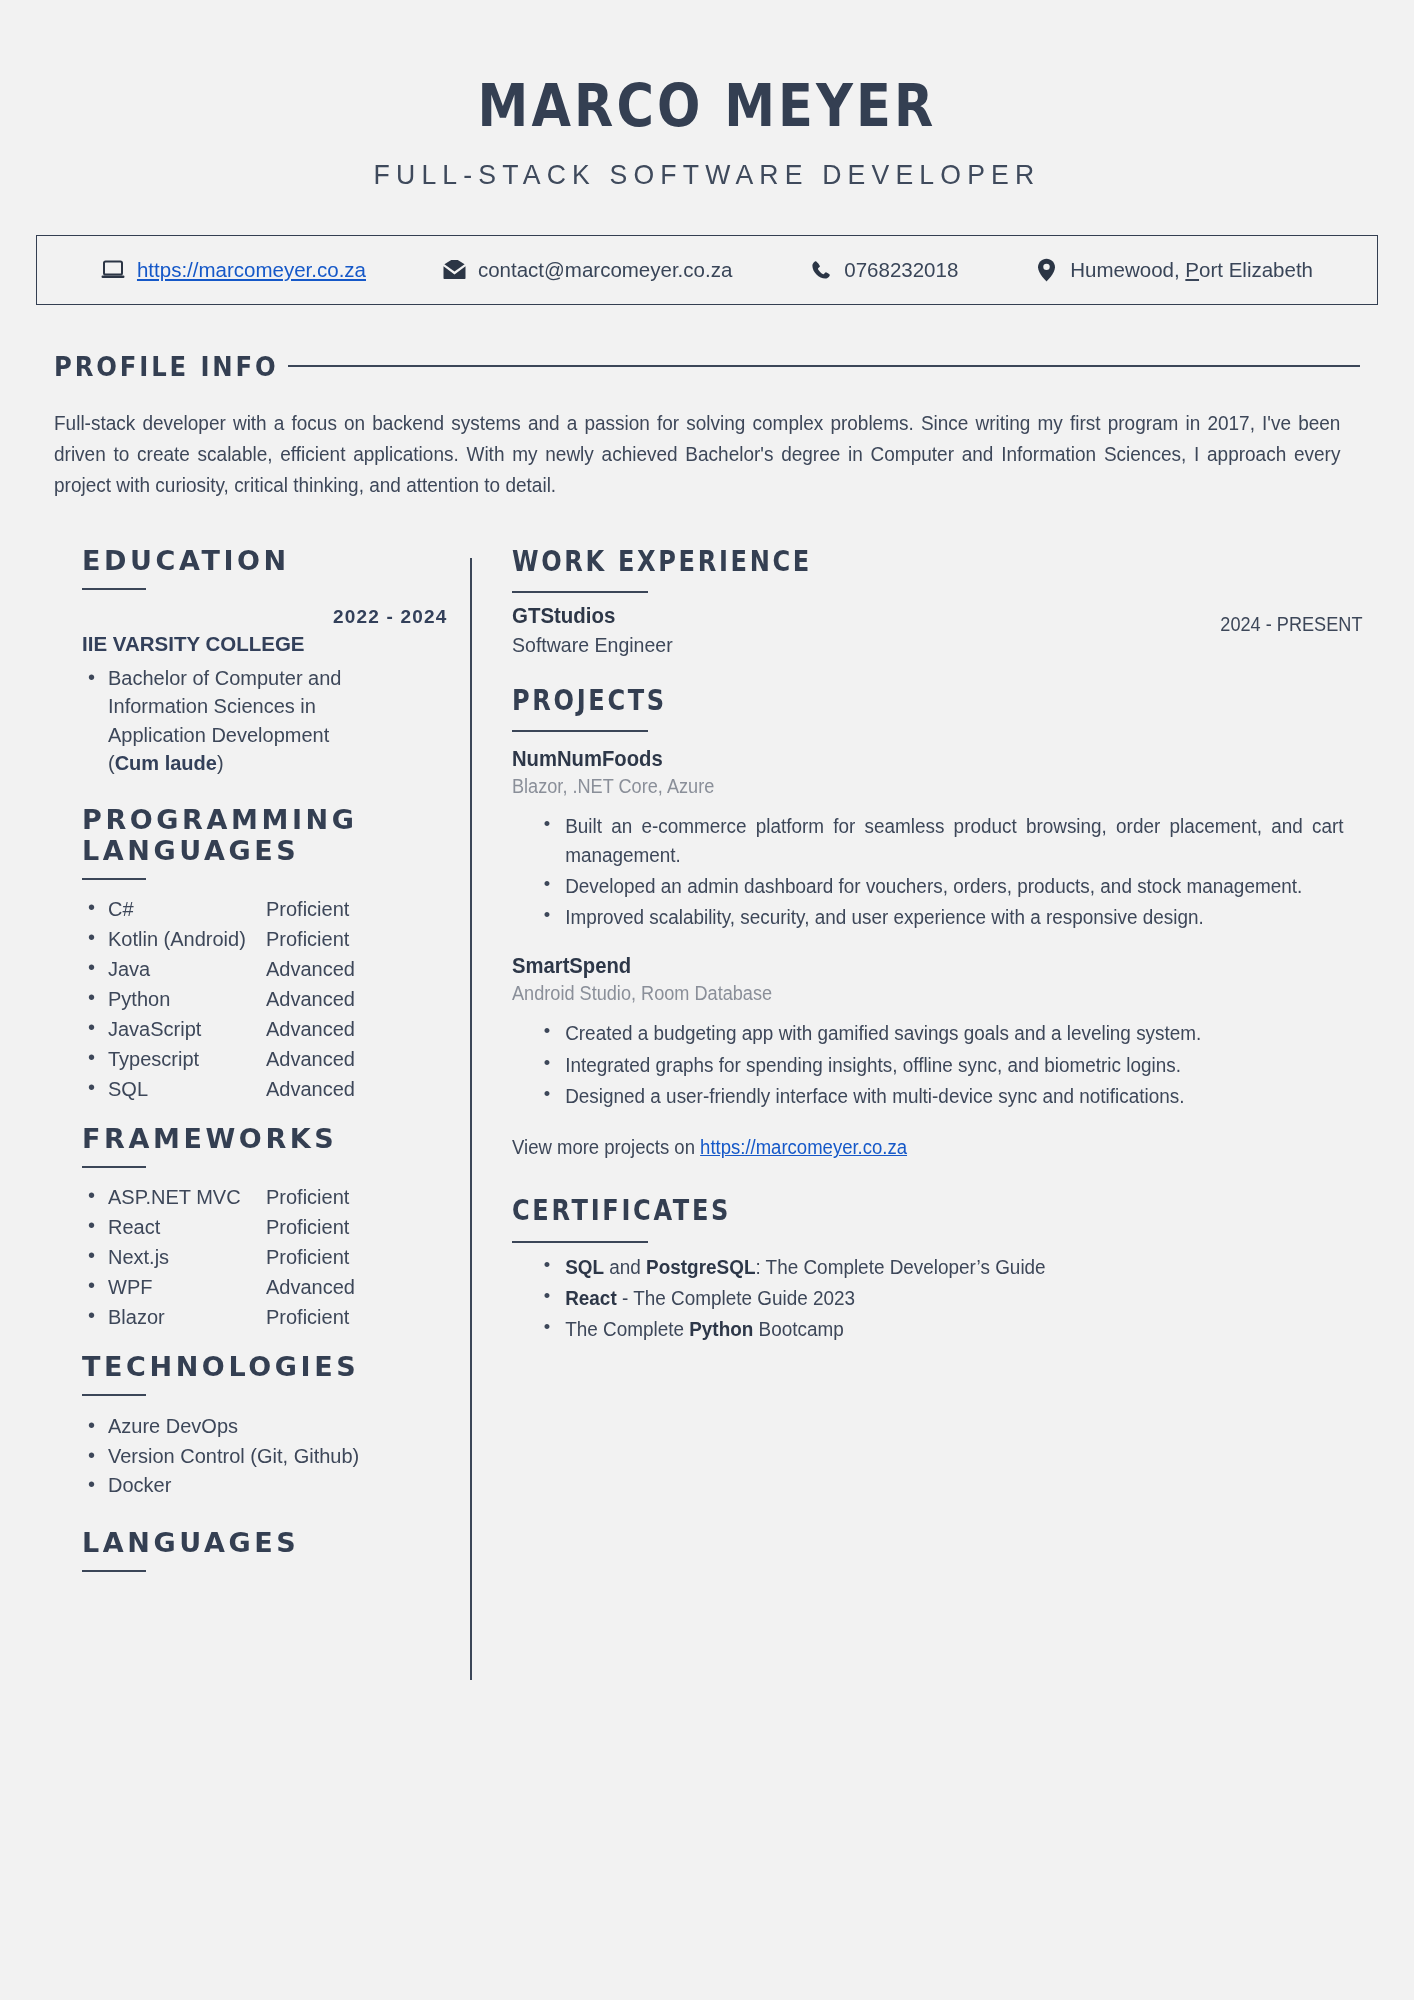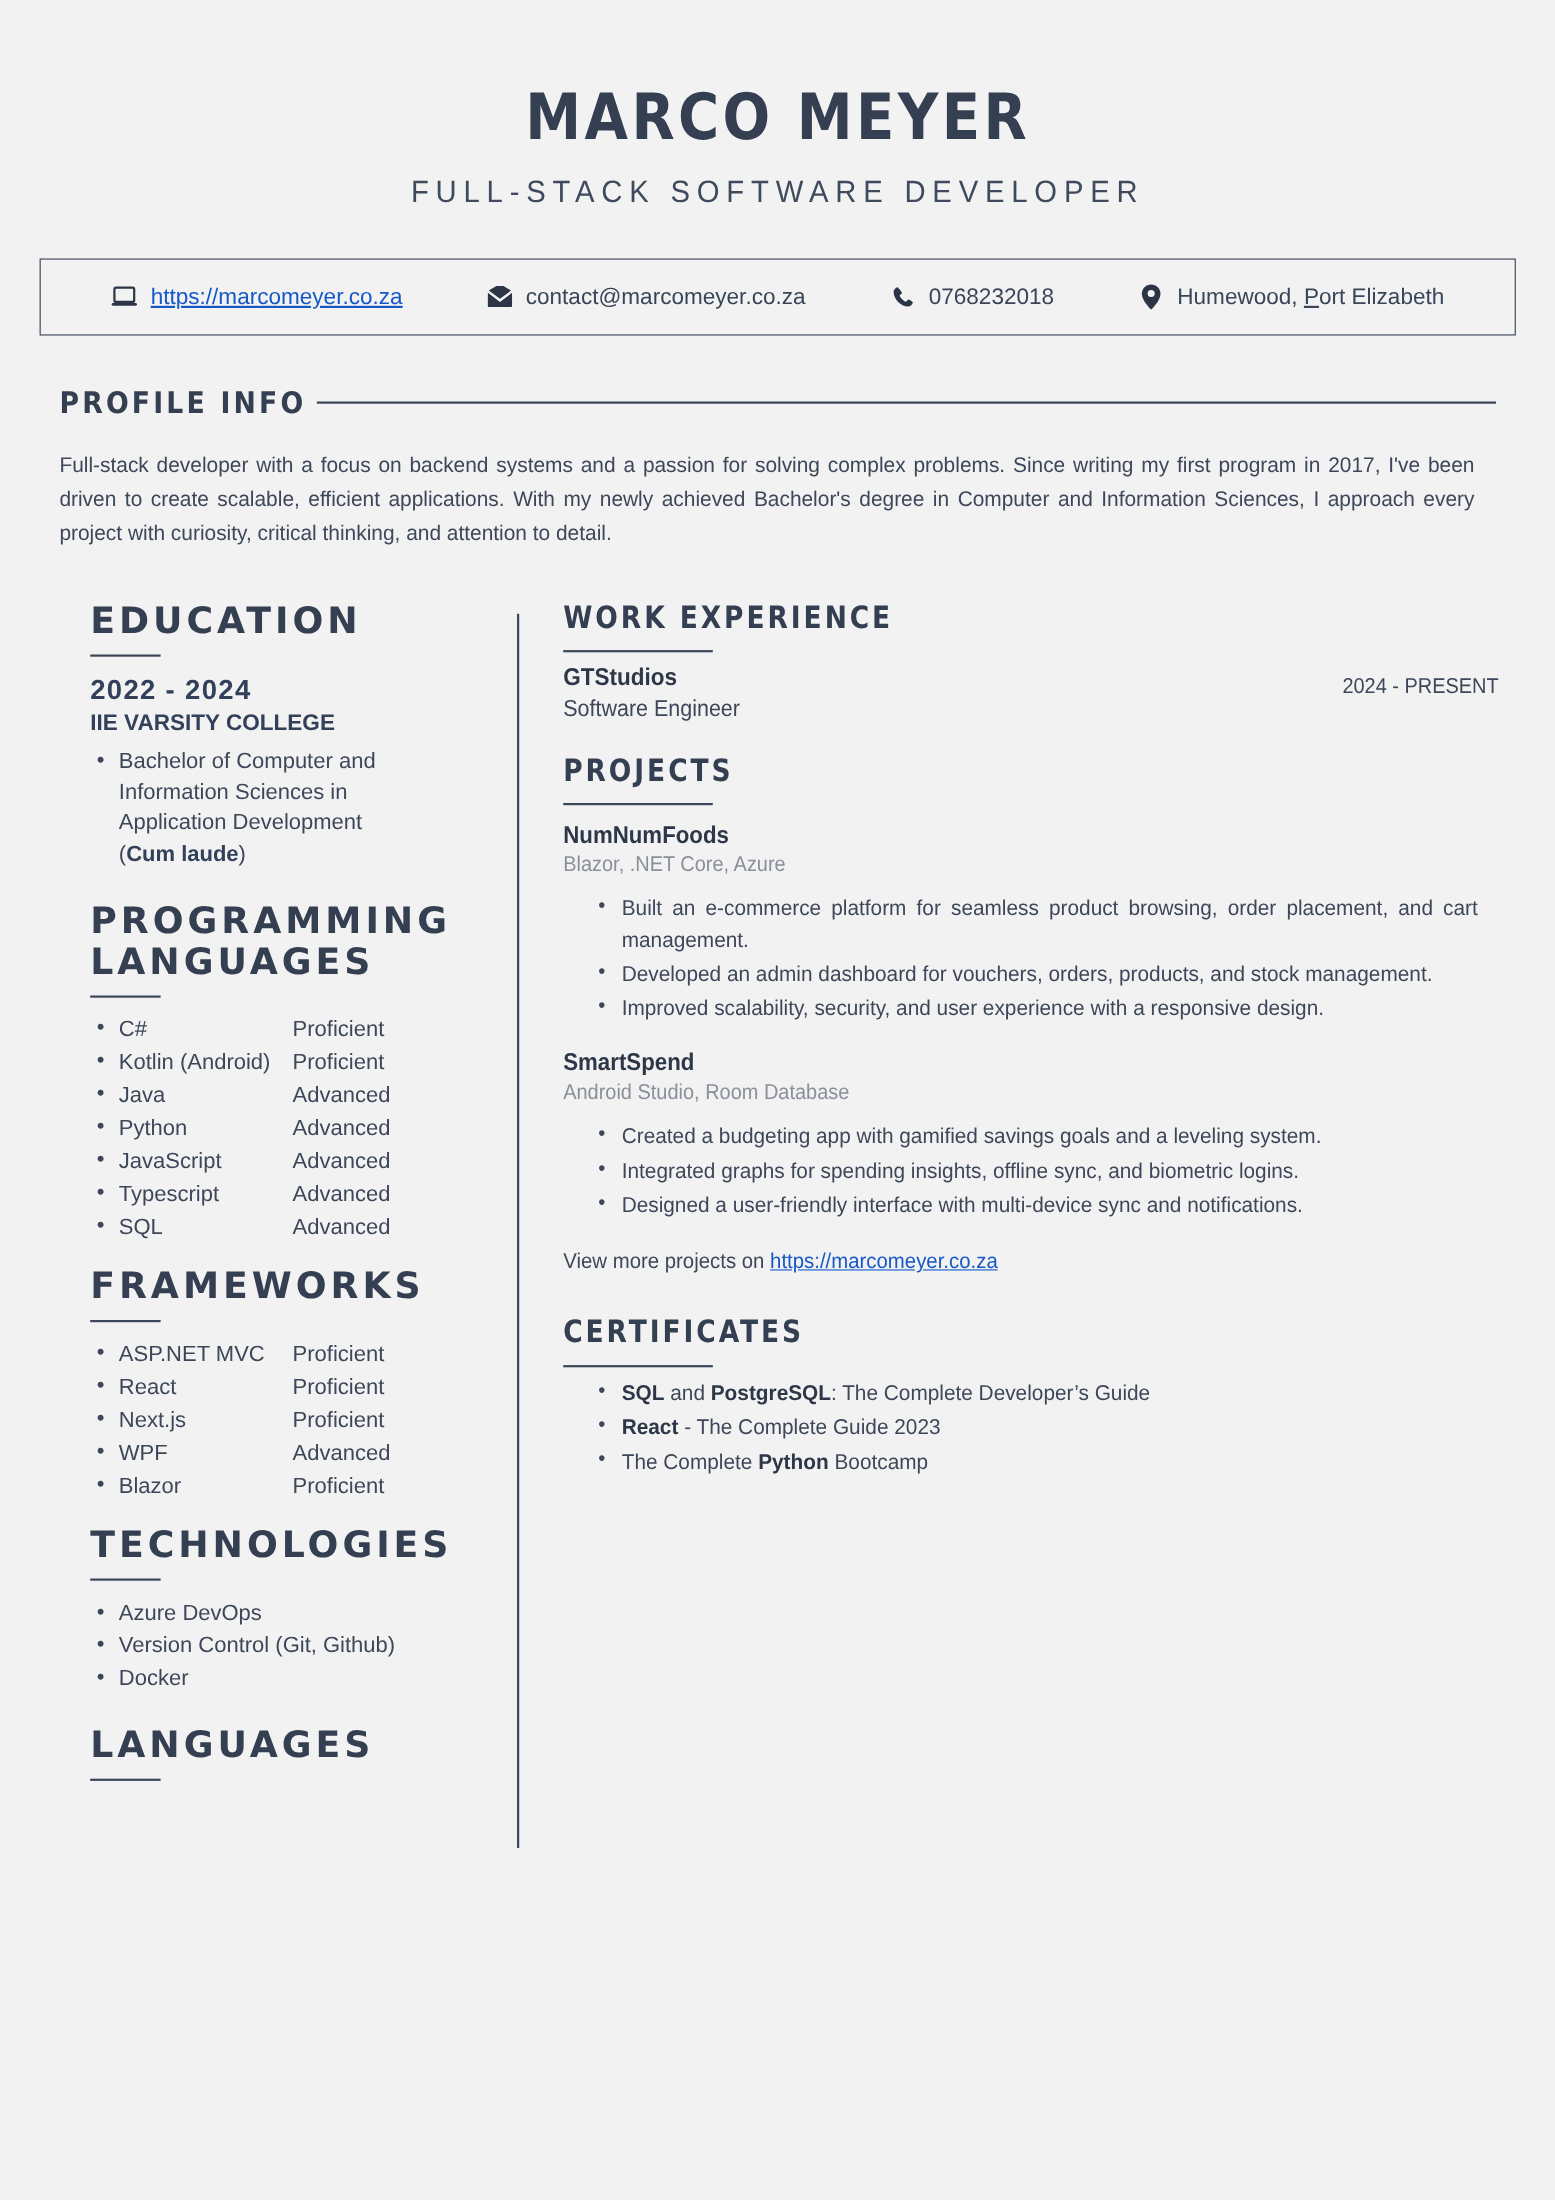--- a/index.html
+++ b/index.html
@@ -138,21 +138,21 @@
 
   
   .sec-h {
     font-family: "DejaVu Sans", sans-serif;
     font-weight: 700;
     color: #343f52;
     line-height: 1.12;
   }
 
   .col-left .sec-h {
-    font-size: 33px;
+    font-size: 27px;
     letter-spacing: 3.6px;
   }
 
   .col-right .sec-h {
     font-size: 28px;
     letter-spacing: 3.1px;
     transform: scaleX(0.86);
     transform-origin: left center;
   }
 
@@ -161,25 +161,26 @@
     height: 2px;
     background: #3b4658;
     margin-top: 12px;
     margin-bottom: 16px;
   }
 
   .col-right .sec-rule { width: 136px; margin-top: 14px; margin-bottom: 10px; }
 
   
   .edu-dates {
-    font-size: 25px;
+    font-size: 19px;
     font-weight: 700;
     letter-spacing: 1.2px;
     color: #33405a;
     margin-top: 4px;
+    text-align: right;
   }
   .edu-school {
     font-size: 20.5px;
     font-weight: 700;
     color: #33405a;
     margin-top: 4px;
   }
 
   ul.plain { list-style: none; margin-top: 8px; }
 

